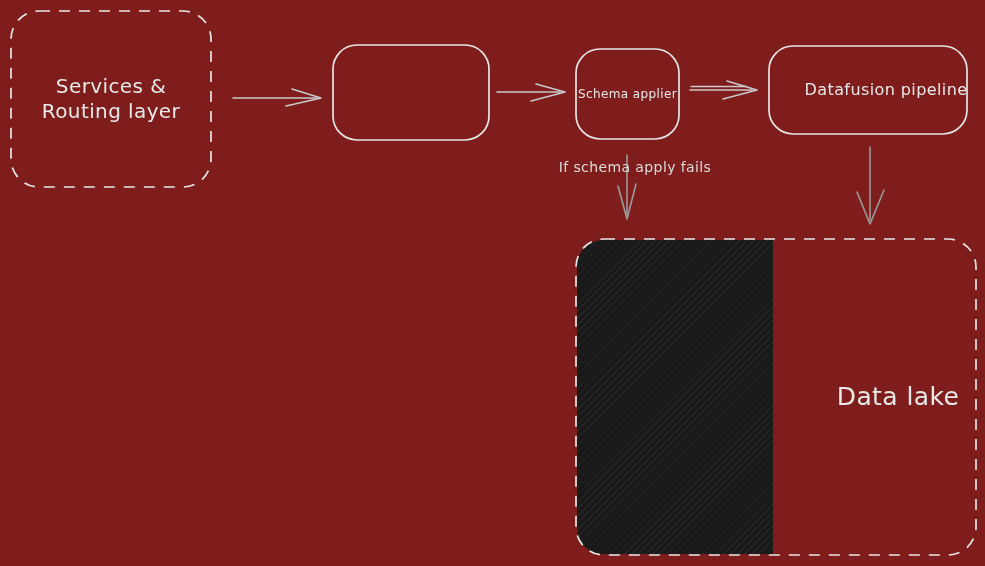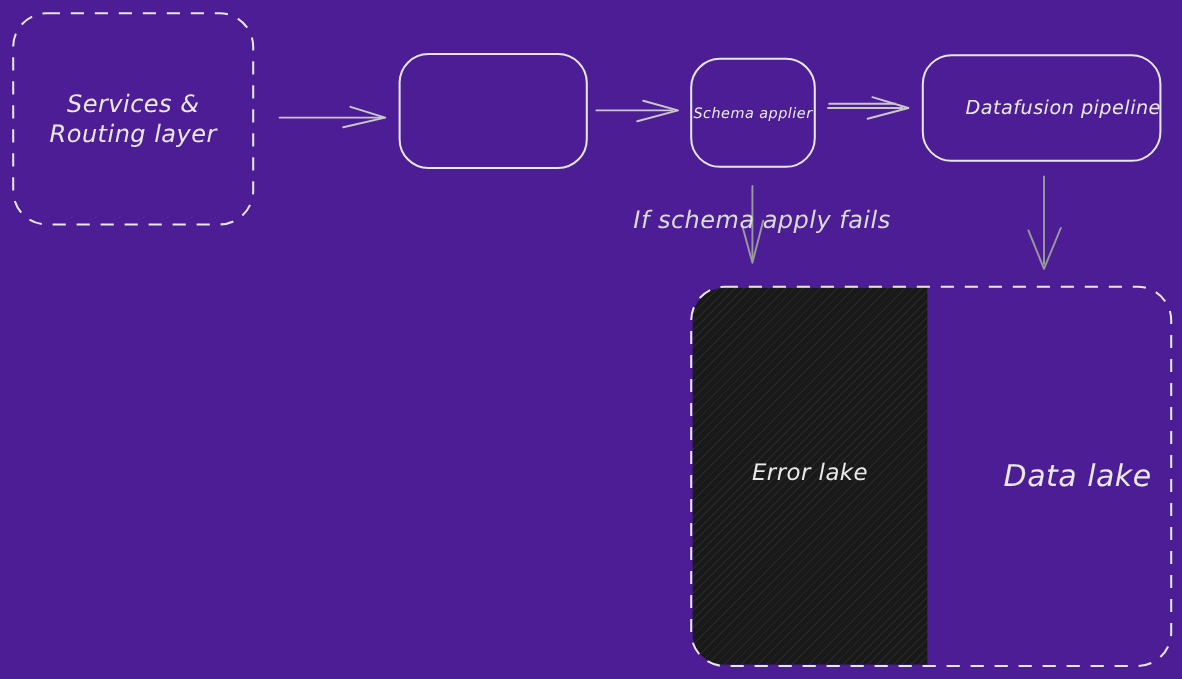--- a/index.html
+++ b/index.html
@@ -4,24 +4,23 @@
 <style>
   html, body {
     margin: 0;
     padding: 0;
     background: #111111;
   }
   .canvas {
     position: relative;
     width: 985px;
     height: 566px;
-    background: #4c1d95;
+    background: #7f1d1d;
     overflow: hidden;
     font-family: "DejaVu Sans", sans-serif;
-    font-style: italic;
   }
   .layer {
     position: absolute;
     left: 0;
     top: 0;
     width: 985px;
     height: 566px;
   }
   .hatch {
     position: absolute;
@@ -49,24 +48,24 @@
     font-size: 20px;
     line-height: 1.25;
     letter-spacing: 0.4px;
   }
   .lbl-services   { left: 10px;  top: 10px;  width: 202px; height: 178px; padding: 0 6px; box-sizing: border-box; }
   .lbl-nats       { left: 332px; top: 44px;  width: 158px; height: 97px; }
   .lbl-schema     { left: 575px; top: 48px;  width: 105px; height: 92px; font-size: 12px; }
   .lbl-datafusion { left: 768px; top: 45px;  width: 200px; height: 90px; font-size: 16px; white-space: nowrap; padding-left: 18px; }
   .lbl-fail {
     position: absolute;
-    left: 500px; top: 171px; width: 270px;
+    left: 500px; top: 159px; width: 270px;
     text-align: center;
     color: #dcdcdc;
-    font-size: 20px;
+    font-size: 14px;
     letter-spacing: 0.4px;
   }
   .lbl-errorlake  { left: 577px; top: 381px; width: 196px; height: 28px; font-size: 19px; }
   .lbl-datalake   { left: 796px; top: 383px; width: 204px; height: 28px; font-size: 25px; }
   .stroke-box { fill: none; stroke: #e6e6e6; stroke-width: 1.7; }
   .dashed     { stroke-dasharray: 11 9; }
   .arrow      { fill: none; stroke: #c9c9c9; stroke-width: 1.6; stroke-linecap: round; stroke-linejoin: round; }
   .arrow-dim  { stroke: #9a9a9a; }
 </style>
 </head>
@@ -117,17 +116,16 @@
 
   <div class="node-label lbl-services">Services &amp; Routing layer</div>
 
 
   <div class="node-label lbl-schema">Schema applier</div>
 
   <div class="node-label lbl-datafusion">Datafusion pipeline</div>
 
   <div class="lbl-fail">If schema apply fails</div>
 
-  <div class="node-label lbl-errorlake">Error lake</div>
 
   <div class="node-label lbl-datalake">Data lake</div>
 
 </div>
 
 </body></html>

